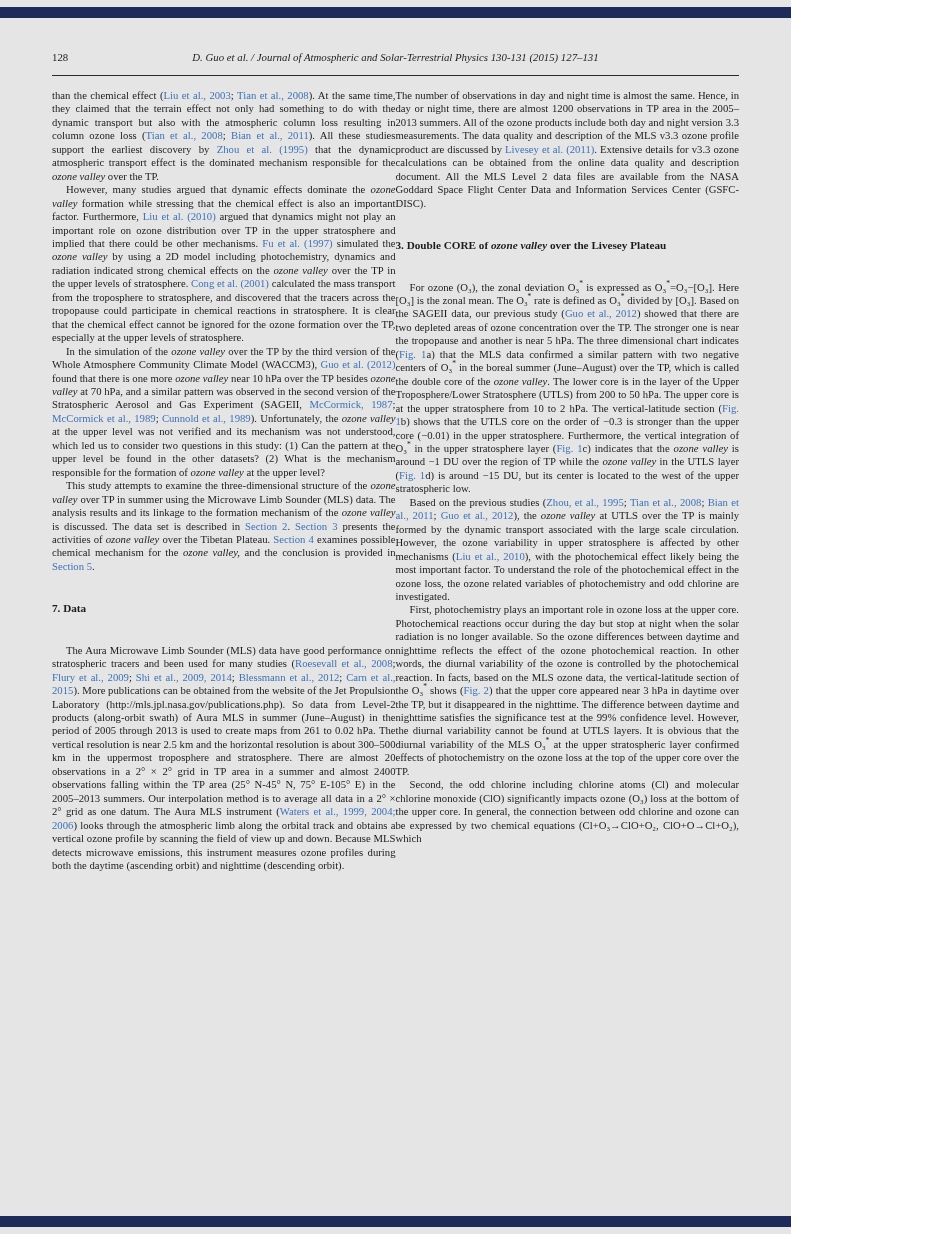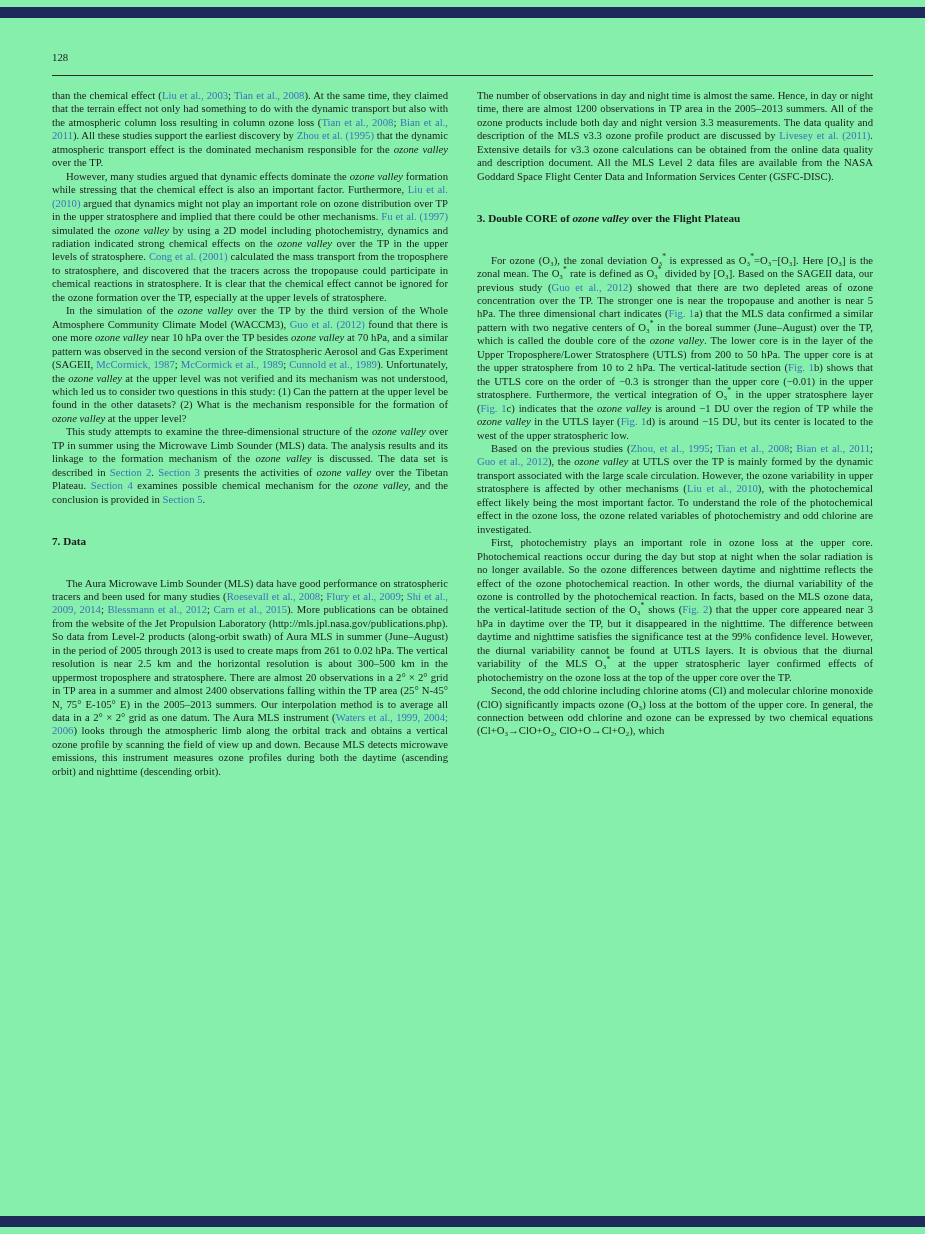--- a/index.html
+++ b/index.html
@@ -4,62 +4,63 @@
 <style>
   * { margin: 0; padding: 0; box-sizing: border-box; }
   html, body { background: #ffffff; }
   body {
     width: 925px; height: 1234px;
     font-family: "Liberation Serif", "DejaVu Serif", serif;
     color: #1c1c1c;
     position: relative;
     overflow: hidden;
   }
-  .page { position: relative; width: 925px; height: 1234px; background: #86efac; }
+  .page { position: relative; width: 791px; height: 1234px; background: #e5e5e5; }
   .bar { position: absolute; left: 0; right: 0; height: 11px; background: var(--bar-color, #1e2a5a); }
   .top-bar { top: 7px; }
   .bottom-bar { bottom: 7px; }
   .page-header { position: absolute; top: 51px; left: 52px; right: 52px; height: 15px; font-size: 10.8px; }
   .page-number { position: absolute; left: 0; top: 0; }
   .running-head { position: absolute; left: 0; right: 0; top: 0; text-align: center; font-style: italic; }
   .header-rule { position: absolute; top: 75px; left: 52px; right: 52px; border-top: 1px solid var(--rule-color, #2b2b2b); }
-  .columns { position: absolute; top: 89px; left: 52px; right: 52px; display: flex; gap: 29px; }
+  .columns { position: absolute; top: 89px; left: 52px; right: 52px; display: flex; }
   .col { width: 396px; font-size: 10.7px; line-height: 13.45px; text-align: justify; }
   .para { text-indent: 14px; }
   .para.no-indent { text-indent: 0; }
   .section-heading { font-size: 11.2px; font-weight: 700; margin: 29px 0 28px 0; text-align: left; line-height: 13.45px; }
   .section-heading em { font-weight: 700; }
   .cite { color: var(--link-color, #3d72b8); text-decoration: none; cursor: pointer; }
   em { font-style: italic; }
   sup { font-size: 7.5px; line-height: 0; vertical-align: super; }
 </style>
 </head>
 <body>
 
 <div class="page">
   <div class="bar top-bar"></div>
 
   <header class="page-header">
     <span class="page-number">128</span>
+    <span class="running-head">D. Guo et al. / Journal of Atmospheric and Solar-Terrestrial Physics 130-131 (2015) 127–131</span>
   </header>
 
   <div class="header-rule"></div>
 
   <main class="columns">
     <div class="col" id="col-left">
         <p class="para no-indent"><span>than the chemical effect (</span><a class="cite">Liu et al., 2003</a><span>; </span><a class="cite">Tian et al., 2008</a><span>). At the same time, they claimed that the terrain effect not only had something to do with the dynamic transport but also with the atmospheric column loss resulting in column ozone loss (</span><a class="cite">Tian et al., 2008</a><span>; </span><a class="cite">Bian et al., 2011</a><span>). All these studies support the earliest discovery by </span><a class="cite">Zhou et al. (1995)</a><span> that the dynamic atmospheric transport effect is the dominated mechanism responsible for the </span><em>ozone valley</em><span> over the TP.</span></p>
         <p class="para"><span>However, many studies argued that dynamic effects dominate the </span><em>ozone valley</em><span> formation while stressing that the chemical effect is also an important factor. Furthermore, </span><a class="cite">Liu et al. (2010)</a><span> argued that dynamics might not play an important role on ozone distribution over TP in the upper stratosphere and implied that there could be other mechanisms. </span><a class="cite">Fu et al. (1997)</a><span> simulated the </span><em>ozone valley</em><span> by using a 2D model including photochemistry, dynamics and radiation indicated strong chemical effects on the </span><em>ozone valley</em><span> over the TP in the upper levels of stratosphere. </span><a class="cite">Cong et al. (2001)</a><span> calculated the mass transport from the troposphere to stratosphere, and discovered that the tracers across the tropopause could participate in chemical reactions in stratosphere. It is clear that the chemical effect cannot be ignored for the ozone formation over the TP, especially at the upper levels of stratosphere.</span></p>
         <p class="para"><span>In the simulation of the </span><em>ozone valley</em><span> over the TP by the third version of the Whole Atmosphere Community Climate Model (WACCM3), </span><a class="cite">Guo et al. (2012)</a><span> found that there is one more </span><em>ozone valley</em><span> near 10 hPa over the TP besides </span><em>ozone valley</em><span> at 70 hPa, and a similar pattern was observed in the second version of the Stratospheric Aerosol and Gas Experiment (SAGEII, </span><a class="cite">McCormick, 1987</a><span>; </span><a class="cite">McCormick et al., 1989</a><span>; </span><a class="cite">Cunnold et al., 1989</a><span>). Unfortunately, the </span><em>ozone valley</em><span> at the upper level was not verified and its mechanism was not understood, which led us to consider two questions in this study: (1) Can the pattern at the upper level be found in the other datasets? (2) What is the mechanism responsible for the formation of </span><em>ozone valley</em><span> at the upper level?</span></p>
         <p class="para"><span>This study attempts to examine the three-dimensional structure of the </span><em>ozone valley</em><span> over TP in summer using the Microwave Limb Sounder (MLS) data. The analysis results and its linkage to the formation mechanism of the </span><em>ozone valley</em><span> is discussed. The data set is described in </span><a class="cite">Section 2</a><span>. </span><a class="cite">Section 3</a><span> presents the activities of </span><em>ozone valley</em><span> over the Tibetan Plateau. </span><a class="cite">Section 4</a><span> examines possible chemical mechanism for the </span><em>ozone valley,</em><span> and the conclusion is provided in </span><a class="cite">Section 5</a><span>.</span></p>
         <h2 class="section-heading"><span>7. Data</span></h2>
         <p class="para"><span>The Aura Microwave Limb Sounder (MLS) data have good performance on stratospheric tracers and been used for many studies (</span><a class="cite">Roesevall et al., 2008</a><span>; </span><a class="cite">Flury et al., 2009</a><span>; </span><a class="cite">Shi et al., 2009, 2014</a><span>; </span><a class="cite">Blessmann et al., 2012</a><span>; </span><a class="cite">Carn et al., 2015</a><span>). More publications can be obtained from the website of the Jet Propulsion Laboratory (http://mls.jpl.nasa.gov/publications.php). So data from Level-2 products (along-orbit swath) of Aura MLS in summer (June–August) in the period of 2005 through 2013 is used to create maps from 261 to 0.02 hPa. The vertical resolution is near 2.5 km and the horizontal resolution is about 300–500 km in the uppermost troposphere and stratosphere. There are almost 20 observations in a 2° × 2° grid in TP area in a summer and almost 2400 observations falling within the TP area (25° N-45° N, 75° E-105° E) in the 2005–2013 summers. Our interpolation method is to average all data in a 2° × 2° grid as one datum. The Aura MLS instrument (</span><a class="cite">Waters et al., 1999, 2004; 2006</a><span>) looks through the atmospheric limb along the orbital track and obtains a vertical ozone profile by scanning the field of view up and down. Because MLS detects microwave emissions, this instrument measures ozone profiles during both the daytime (ascending orbit) and nighttime (descending orbit).</span></p>
       </div>
     <div class="col" id="col-right">
         <p class="para no-indent"><span>The number of observations in day and night time is almost the same. Hence, in day or night time, there are almost 1200 observations in TP area in the 2005–2013 summers. All of the ozone products include both day and night version 3.3 measurements. The data quality and description of the MLS v3.3 ozone profile product are discussed by </span><a class="cite">Livesey et al. (2011)</a><span>. Extensive details for v3.3 ozone calculations can be obtained from the online data quality and description document. All the MLS Level 2 data files are available from the NASA Goddard Space Flight Center Data and Information Services Center (GSFC-DISC).</span></p>
-        <h2 class="section-heading"><span>3. Double CORE of </span><em>ozone valley</em><span> over the Flight Plateau</span></h2>
+        <h2 class="section-heading"><span>3. Double CORE of </span><em>ozone valley</em><span> over the Livesey Plateau</span></h2>
         <p class="para"><span>For ozone (O₃), the zonal deviation O₃</span><sup>*</sup><span> is expressed as O₃</span><sup>*</sup><span>=O₃−[O₃]. Here [O₃] is the zonal mean. The O₃</span><sup>*</sup><span> rate is defined as O₃</span><sup>*</sup><span> divided by [O₃]. Based on the SAGEII data, our previous study (</span><a class="cite">Guo et al., 2012</a><span>) showed that there are two depleted areas of ozone concentration over the TP. The stronger one is near the tropopause and another is near 5 hPa. The three dimensional chart indicates (</span><a class="cite">Fig. 1</a><span>a) that the MLS data confirmed a similar pattern with two negative centers of O₃</span><sup>*</sup><span> in the boreal summer (June–August) over the TP, which is called the double core of the </span><em>ozone valley</em><span>. The lower core is in the layer of the Upper Troposphere/Lower Stratosphere (UTLS) from 200 to 50 hPa. The upper core is at the upper stratosphere from 10 to 2 hPa. The vertical-latitude section (</span><a class="cite">Fig. 1</a><span>b) shows that the UTLS core on the order of −0.3 is stronger than the upper core (−0.01) in the upper stratosphere. Furthermore, the vertical integration of O₃</span><sup>*</sup><span> in the upper stratosphere layer (</span><a class="cite">Fig. 1</a><span>c) indicates that the </span><em>ozone valley</em><span> is around −1 DU over the region of TP while the </span><em>ozone valley</em><span> in the UTLS layer (</span><a class="cite">Fig. 1</a><span>d) is around −15 DU, but its center is located to the west of the upper stratospheric low.</span></p>
         <p class="para"><span>Based on the previous studies (</span><a class="cite">Zhou, et al., 1995</a><span>; </span><a class="cite">Tian et al., 2008</a><span>; </span><a class="cite">Bian et al., 2011</a><span>; </span><a class="cite">Guo et al., 2012</a><span>), the </span><em>ozone valley</em><span> at UTLS over the TP is mainly formed by the dynamic transport associated with the large scale circulation. However, the ozone variability in upper stratosphere is affected by other mechanisms (</span><a class="cite">Liu et al., 2010</a><span>), with the photochemical effect likely being the most important factor. To understand the role of the photochemical effect in the ozone loss, the ozone related variables of photochemistry and odd chlorine are investigated.</span></p>
         <p class="para"><span>First, photochemistry plays an important role in ozone loss at the upper core. Photochemical reactions occur during the day but stop at night when the solar radiation is no longer available. So the ozone differences between daytime and nighttime reflects the effect of the ozone photochemical reaction. In other words, the diurnal variability of the ozone is controlled by the photochemical reaction. In facts, based on the MLS ozone data, the vertical-latitude section of the O₃</span><sup>*</sup><span> shows (</span><a class="cite">Fig. 2</a><span>) that the upper core appeared near 3 hPa in daytime over the TP, but it disappeared in the nighttime. The difference between daytime and nighttime satisfies the significance test at the 99% confidence level. However, the diurnal variability cannot be found at UTLS layers. It is obvious that the diurnal variability of the MLS O₃</span><sup>*</sup><span> at the upper stratospheric layer confirmed effects of photochemistry on the ozone loss at the top of the upper core over the TP.</span></p>
         <p class="para"><span>Second, the odd chlorine including chlorine atoms (Cl) and molecular chlorine monoxide (ClO) significantly impacts ozone (O₃) loss at the bottom of the upper core. In general, the connection between odd chlorine and ozone can be expressed by two chemical equations (Cl+O₃→ClO+O₂,  ClO+O→Cl+O₂), which</span></p>
       </div>
   </main>
 
   <div class="bar bottom-bar"></div>
 </div>
 

